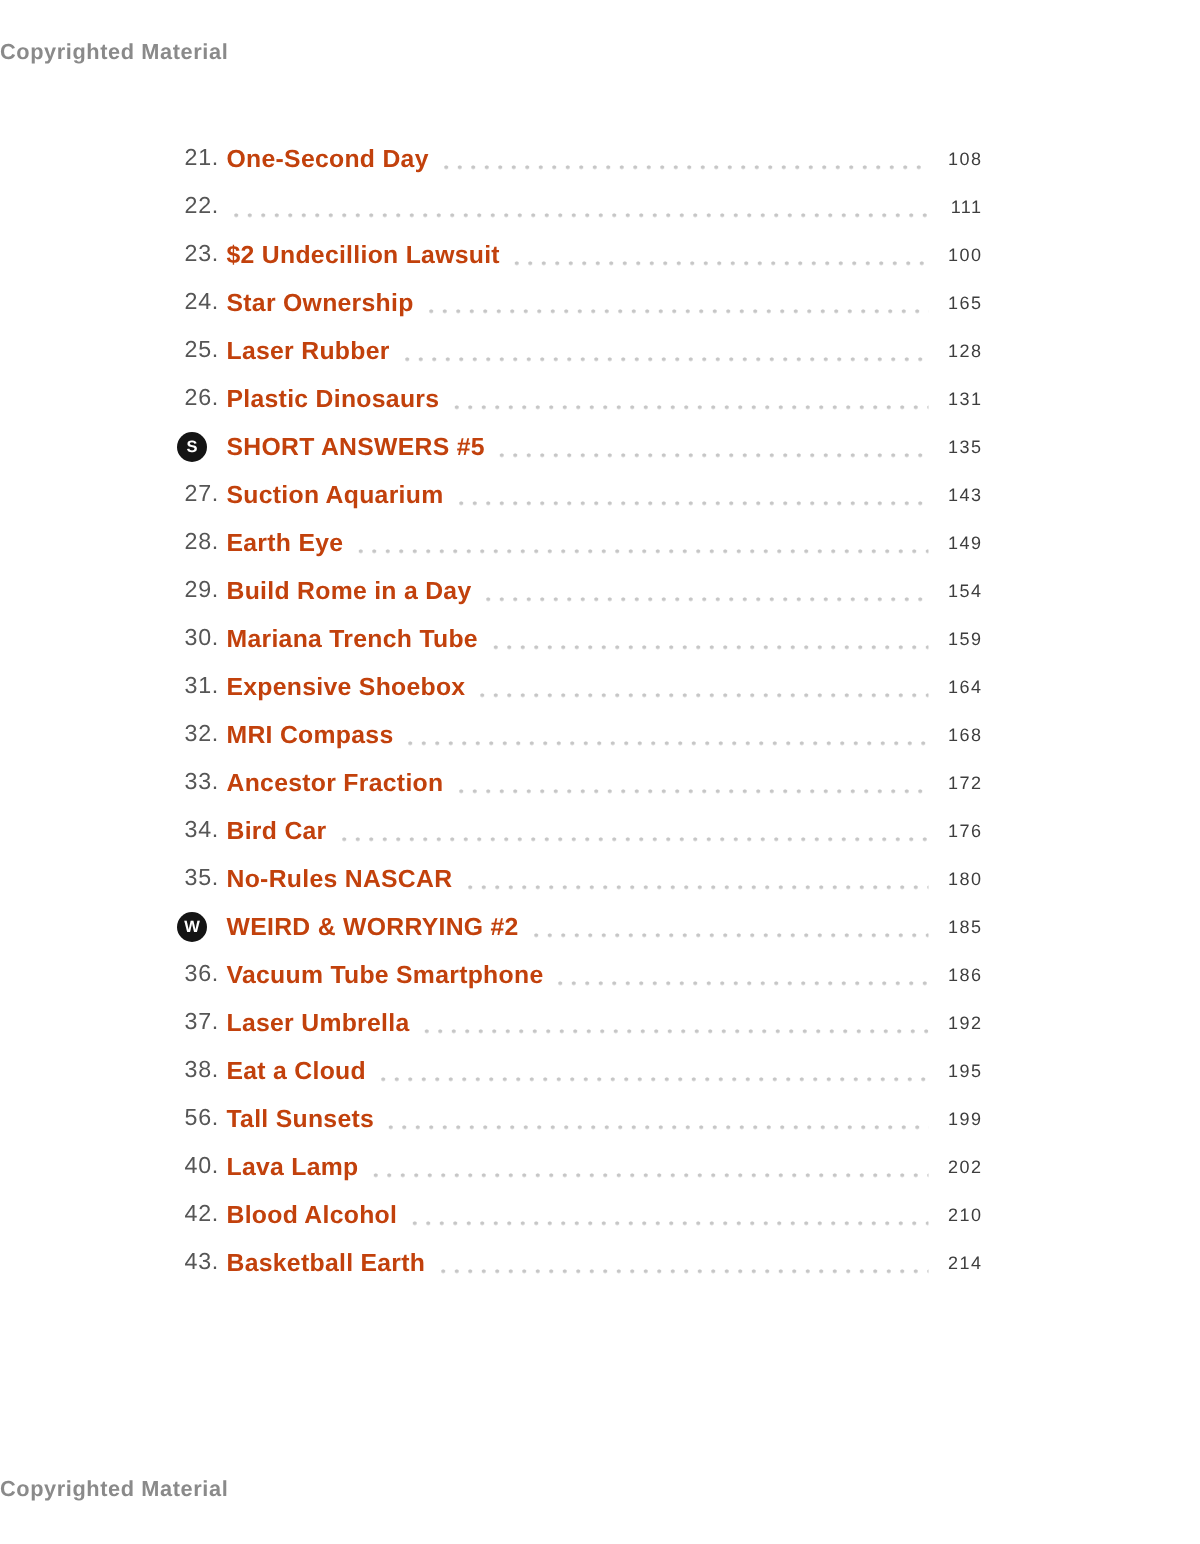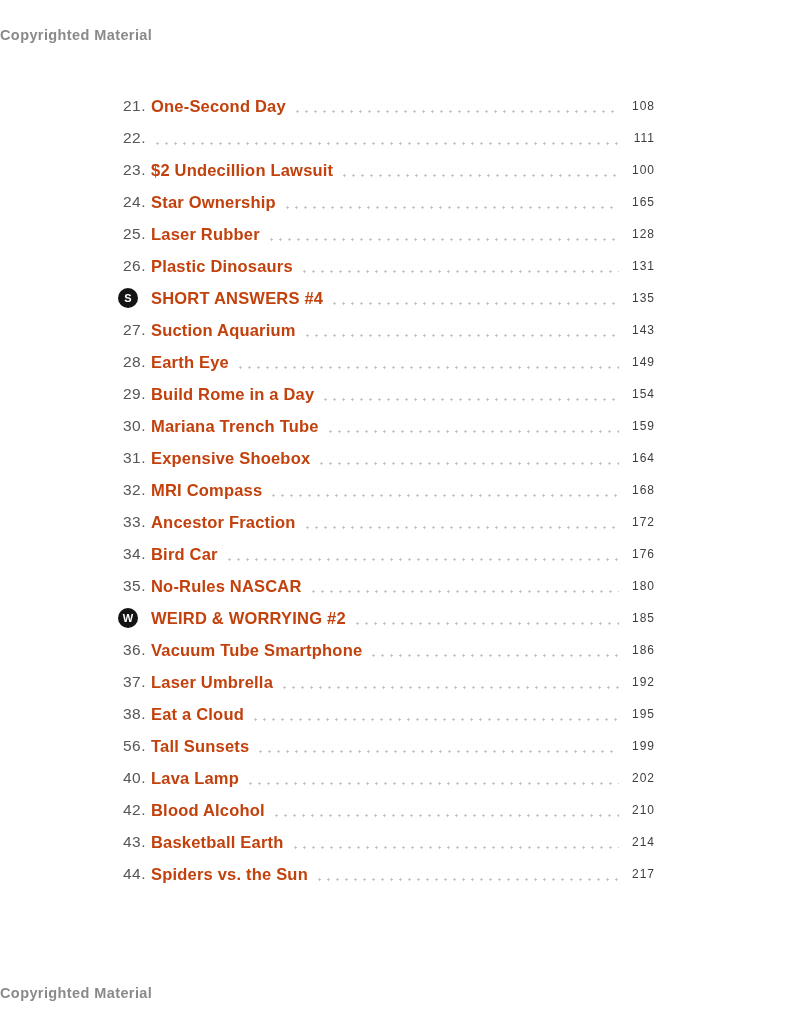--- a/index.html
+++ b/index.html
@@ -120,21 +120,21 @@
     <span class="pagenum">128</span>
   </div>
     <div class="toc-row">
     <span class="num">26.</span>
     <span class="title">Plastic Dinosaurs</span>
     <span class="dots"></span>
     <span class="pagenum">131</span>
   </div>
     <div class="toc-row">
     <span class="badge">S</span>
-    <span class="title">SHORT ANSWERS #4</span>
+    <span class="title">SHORT ANSWERS #5</span>
     <span class="dots"></span>
     <span class="pagenum">135</span>
   </div>
     <div class="toc-row">
     <span class="num">27.</span>
     <span class="title">Suction Aquarium</span>
     <span class="dots"></span>
     <span class="pagenum">143</span>
   </div>
     <div class="toc-row">
@@ -226,21 +226,15 @@
     <span class="title">Blood Alcohol</span>
     <span class="dots"></span>
     <span class="pagenum">210</span>
   </div>
     <div class="toc-row">
     <span class="num">43.</span>
     <span class="title">Basketball Earth</span>
     <span class="dots"></span>
     <span class="pagenum">214</span>
   </div>
-    <div class="toc-row">
-    <span class="num">44.</span>
-    <span class="title">Spiders vs. the Sun</span>
-    <span class="dots"></span>
-    <span class="pagenum">217</span>
-  </div>
   </div>
 
 <div class="copyright bottom">Copyrighted Material</div>
 
 </body></html>

